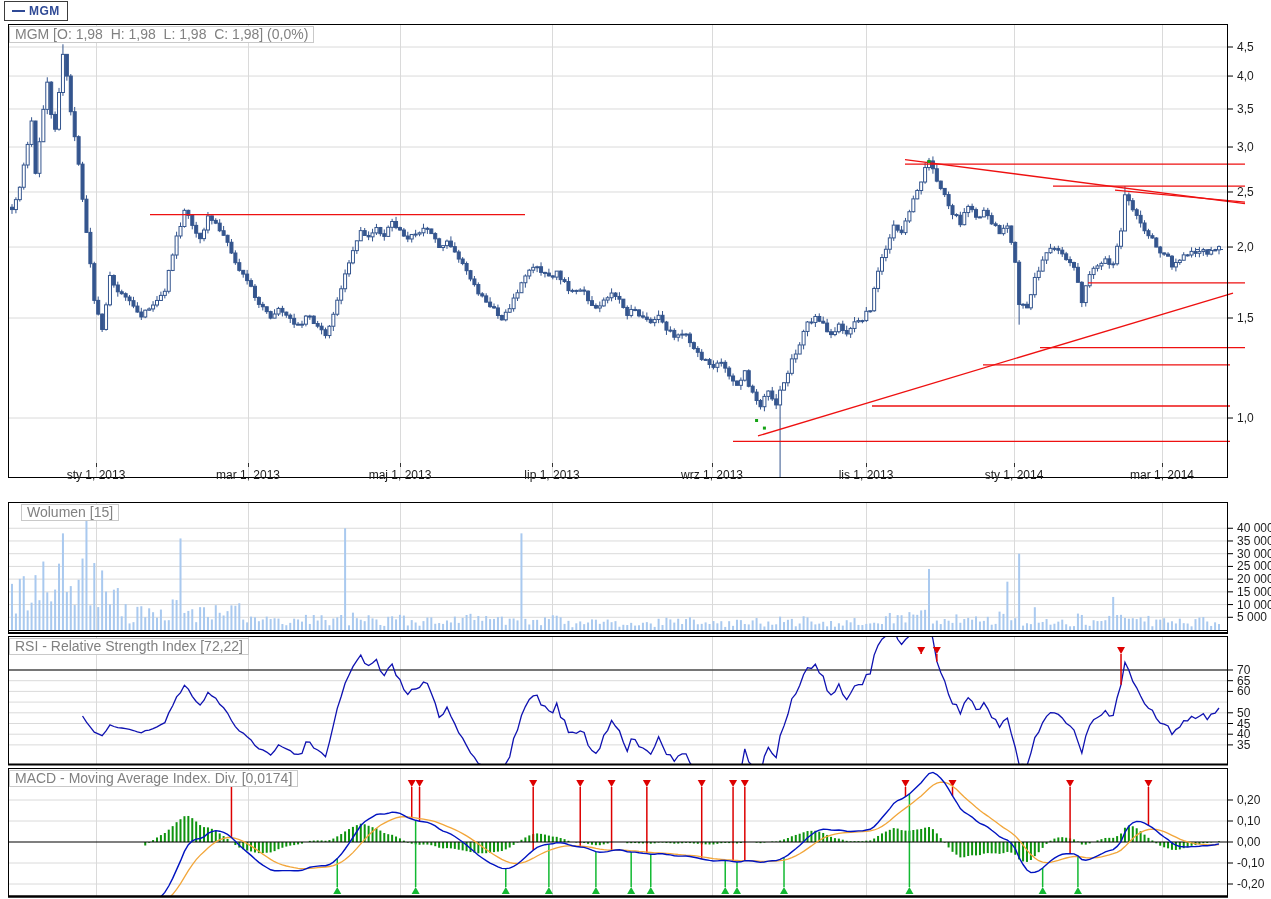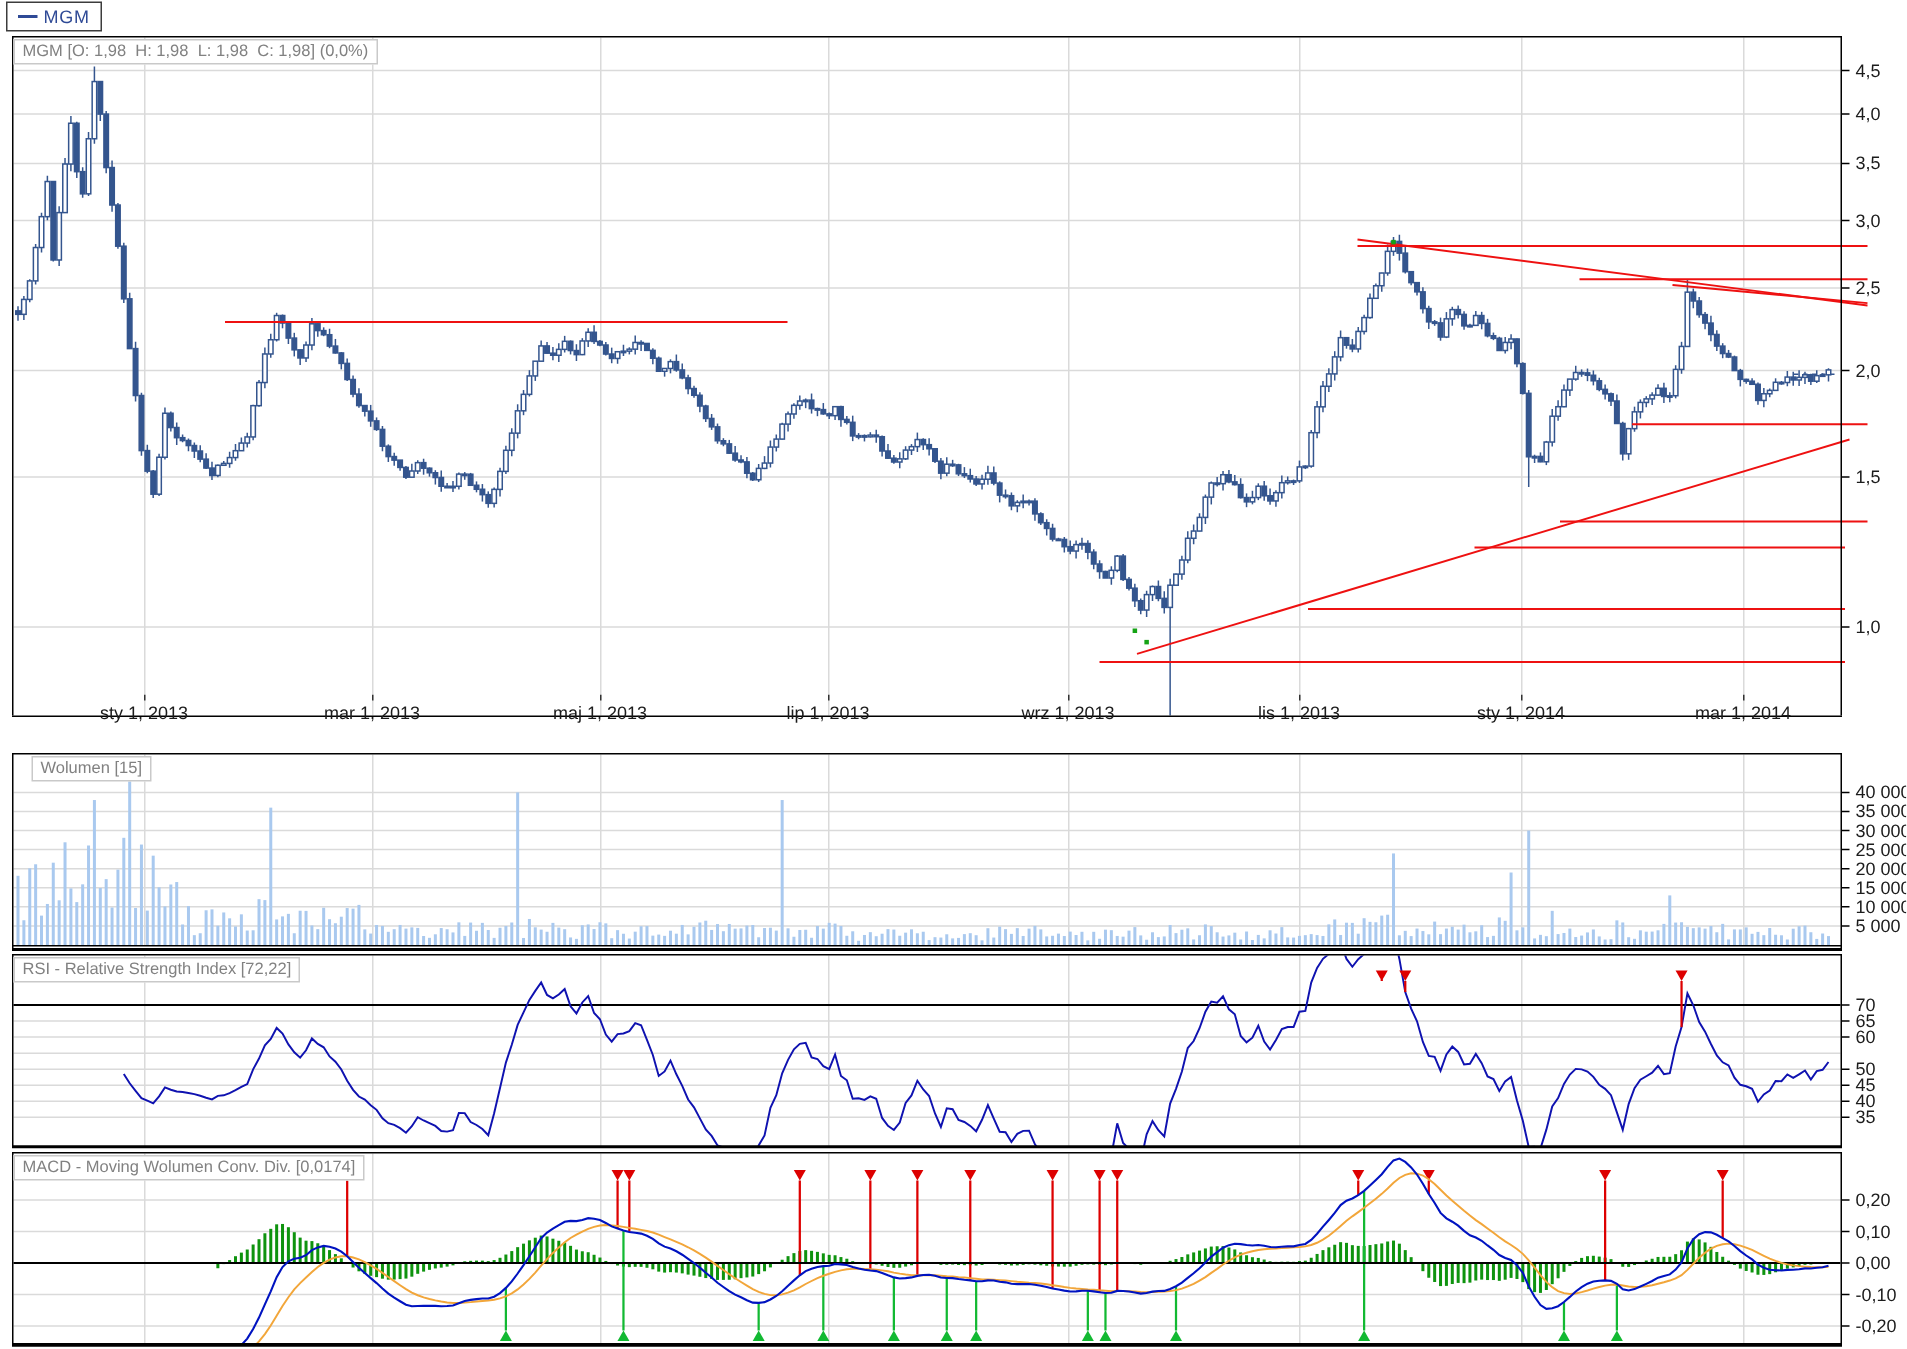--- a/index.html
+++ b/index.html
@@ -2,25 +2,25 @@
 <html><head>
 <meta charset="utf-8">
 <style>
   html,body{margin:0;padding:0;background:#fff}
   .screen{position:relative;width:1271px;height:899px;background:#ffffff;
           font-family:"Liberation Sans",sans-serif;overflow:hidden}
   .tabstrip{position:absolute;left:0;top:0;width:1271px;height:23px;background:#fff}
   .tab{position:absolute;left:4px;top:1px;height:18px;display:flex;align-items:center;gap:4px;
        padding:0 7px;border:1px solid #3c3c3c;background:#fff;cursor:pointer}
   .tab-dash{width:13px;height:2px;background:#2f4a96}
-  .tab-label{font-size:12px;font-weight:normal;color:#2f4a96;letter-spacing:.5px}
+  .tab-label{font-size:12px;font-weight:bold;color:#2f4a96;letter-spacing:.5px}
   .panel{position:absolute;left:0;width:1271px}
   .panel svg{display:block}
   .hdr{position:absolute;background:#fff;border:1px solid #c9c9c9;color:#818181;
-       font-size:11px;line-height:13px;padding:1px 5px;white-space:pre}
+       font-size:14px;line-height:13px;padding:1px 5px;white-space:pre}
   text.tick{font-family:"Liberation Sans",sans-serif;font-size:12px;fill:#1c1c1c}
   text.xlab{font-family:"Liberation Sans",sans-serif;font-size:12px;fill:#1c1c1c}
 </style>
 </head>
 <body>
 
 <div class="screen">
 
   <div class="tabstrip">
     <div class="tab">
@@ -1521,16 +1521,16 @@
           <line x1="1228" y1="53" x2="1233" y2="53" stroke="#000"></line>
           <text x="1237" y="57" class="tick">0,10</text>
           <line x1="1228" y1="74" x2="1233" y2="74" stroke="#000"></line>
           <text x="1237" y="78" class="tick">0,00</text>
           <line x1="1228" y1="95" x2="1233" y2="95" stroke="#000"></line>
           <text x="1237" y="99" class="tick">-0,10</text>
           <line x1="1228" y1="116" x2="1233" y2="116" stroke="#000"></line>
           <text x="1237" y="120" class="tick">-0,20</text>
         </g>
       </svg>
-    <div class="hdr" style="left:9px;top:2px">MACD - Moving Wolumen Conv. Div. [0,0174]</div>
+    <div class="hdr" style="left:9px;top:2px">MACD - Moving Average Index. Div. [0,0174]</div>
   </div>
 
 </div>
 
 </body></html>

